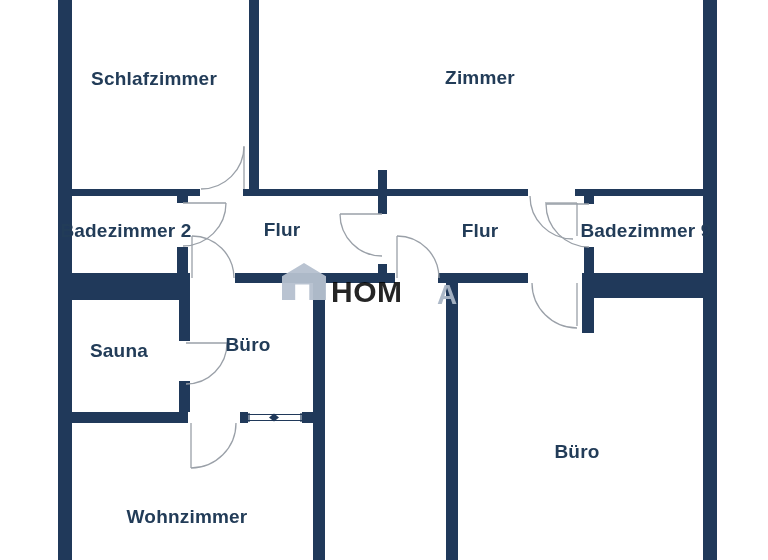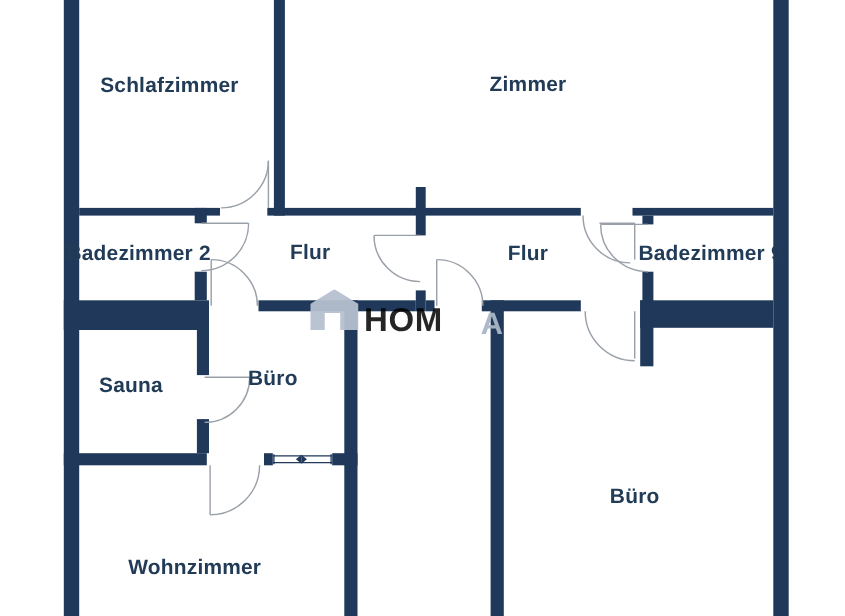--- a/index.html
+++ b/index.html
@@ -163,16 +163,16 @@
   </svg>
 
   <div class="room-label" style="left:154px;top:79px;">Schlafzimmer</div>
   <div class="room-label" style="left:480px;top:78px;">Zimmer</div>
   <div class="room-label" style="left:126px;top:231px;">Badezimmer 2</div>
   <div class="room-label" style="left:282px;top:230px;">Flur</div>
   <div class="room-label" style="left:480px;top:231px;">Flur</div>
   <div class="room-label" style="left:646px;top:231px;">Badezimmer 9</div>
   <div class="room-label" style="left:119px;top:351px;">Sauna</div>
   <div class="room-label" style="left:248px;top:345px;">Büro</div>
-  <div class="room-label" style="left:177px;top:517px;">Wohnzimmer</div>
+  <div class="room-label" style="left:187px;top:517px;">Wohnzimmer</div>
   <div class="room-label" style="left:577px;top:452px;">Büro</div>
 
 </div>
 
 </body></html>

